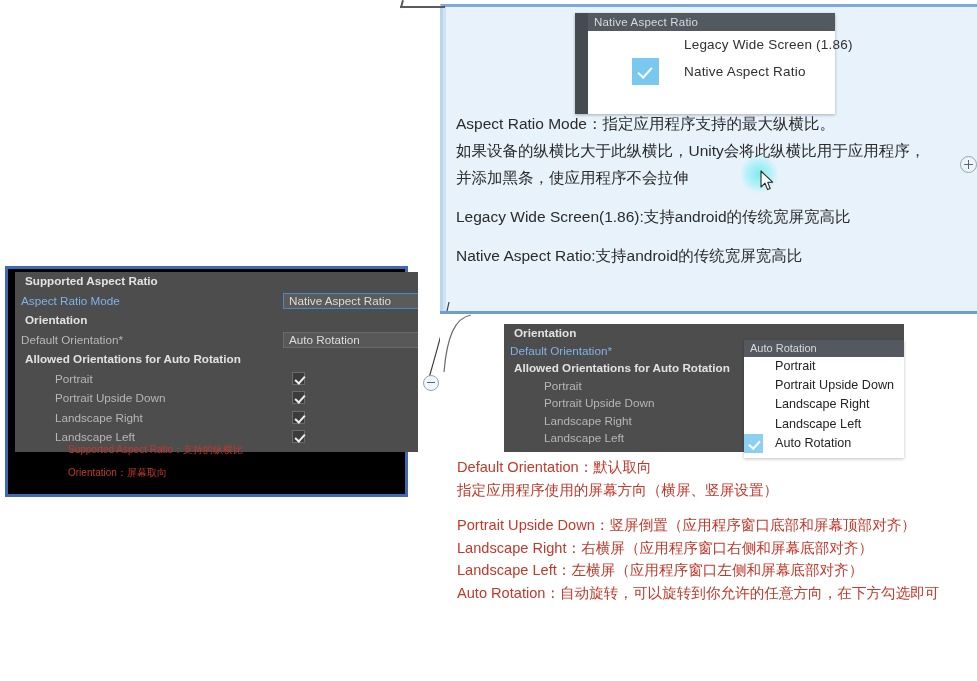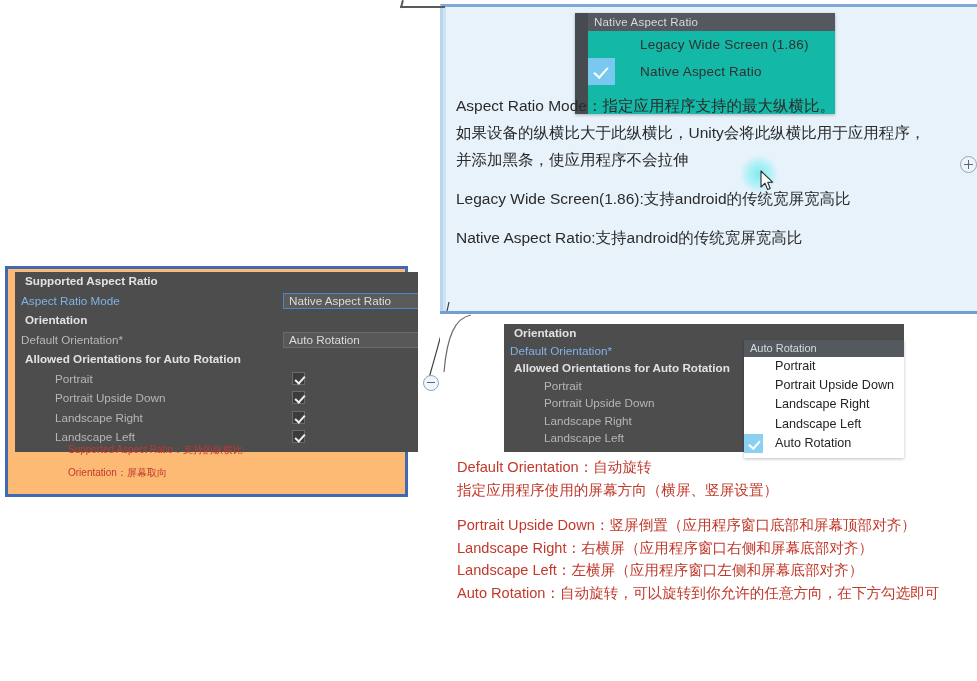--- a/index.html
+++ b/index.html
@@ -73,21 +73,22 @@
     background: #53595e;
     color: #d7dadc;
     font-size: 11.5px;
     padding-left: 6px;
     box-sizing: border-box;
     letter-spacing: .2px;
   }
   #aspect-dropdown .dd-list {
     position: absolute;
     left: 13px; top: 18px; right: 0; bottom: 0;
-    background: #14b8a6;
+    background: #ffffff;
+    padding-left: 44px;
   }
   .dd-item {
     position: relative;
     height: 27px;
     line-height: 27px;
     font-size: 13.5px;
     color: #303030;
     padding-left: 52px;
     box-sizing: border-box;
     letter-spacing: .2px;
@@ -105,21 +106,21 @@
     left: 9px; top: 6px;
     width: 6px; height: 12px;
     border: solid #ffffff;
     border-width: 0 2px 2px 0;
     transform: rotate(42deg);
   }
 
   
   #top-note-text {
     left: 456px;
-    top: 92px;
+    top: 110px;
     width: 500px;
     color: #2b2b2b;
     font-size: 15.5px;
     line-height: 27px;
     font-family: "Liberation Sans", sans-serif;
   }
   #top-note-text .gap { height: 12px; }
 
   
   #cursor-glow {
@@ -148,21 +149,21 @@
   }
   #plus-circle::before { left: 3px; top: 6.5px; width: 9px; height: 1.4px; }
   #plus-circle::after  { left: 6.5px; top: 3px; width: 1.4px; height: 9px; }
 
   
   #left-panel {
     left: 5px;
     top: 266px;
     width: 403px;
     height: 231px;
-    background: #fdba74;
+    background: #000000;
     border: 3px solid #3f68b5;
     box-sizing: border-box;
     padding-left: 14px;
   }
   #left-inspector {
     position: absolute;
     left: 7px; top: 3px;
     width: 403px; height: 180px;
     background: #4d4d4d;
     overflow: hidden;
@@ -482,21 +483,21 @@
         <span>Landscape Left</span>
       </div>
       <div class="odd-item">
         <span class="odd-check"></span>
         <span>Auto Rotation</span>
       </div>
     </div>
   </div>
 
   <div id="bottom-red-note">
-    <div>Default Orientation：自动旋转</div>
+    <div>Default Orientation：默认取向</div>
     <div>指定应用程序使用的屏幕方向（横屏、竖屏设置）</div>
     <div class="gap"></div>
     <div>Portrait Upside Down：竖屏倒置（应用程序窗口底部和屏幕顶部对齐）</div>
     <div>Landscape Right：右横屏（应用程序窗口右侧和屏幕底部对齐）</div>
     <div>Landscape Left：左横屏（应用程序窗口左侧和屏幕底部对齐）</div>
     <div>Auto Rotation：自动旋转，可以旋转到你允许的任意方向，在下方勾选即可</div>
   </div>
 </div>
 
 <svg class="abs" id="bottom-curve" viewBox="0 0 32 60">

